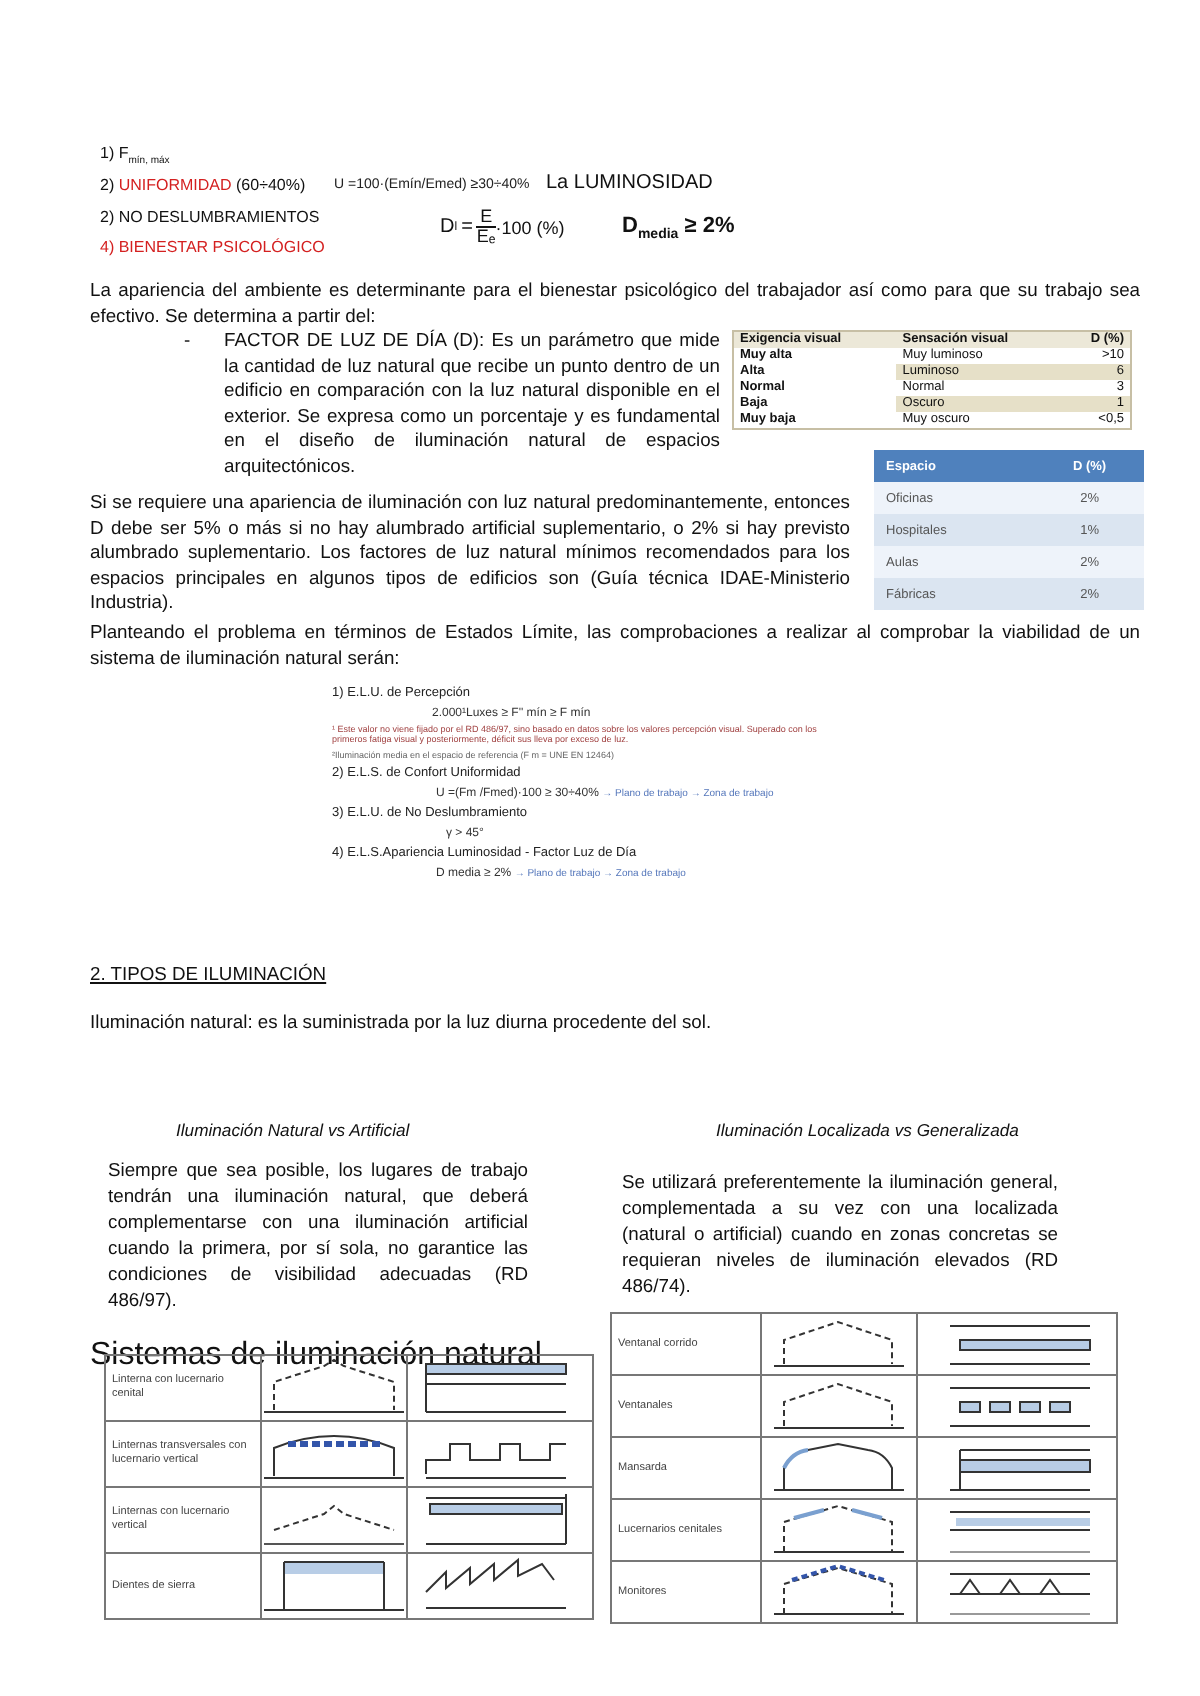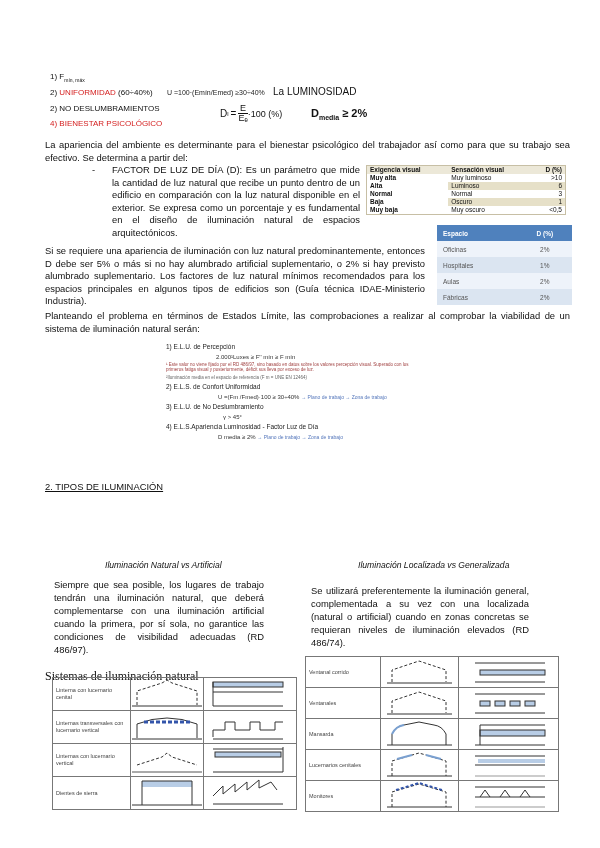--- a/index.html
+++ b/index.html
@@ -143,28 +143,29 @@
   <div class="h" style="margin-top:2px;">2) E.L.S. de Confort Uniformidad</div>
   <div style="padding-left:52px;"><span>U =(Fm /Fmed)·100 ≥ 30÷40%</span> <span class="arrow">→ Plano de trabajo → Zona de trabajo</span></div>
   <div class="h">3) E.L.U. de No Deslumbramiento</div>
   <div style="padding-left:57px;">γ &gt; 45°</div>
   <div class="h">4) E.L.S.Apariencia Luminosidad - Factor Luz de Día</div>
   <div style="padding-left:52px;"><span>D media ≥ 2%</span> <span class="arrow">→ Plano de trabajo → Zona de trabajo</span></div>
 </div>
 
 <div class="abs" style="left:45px;top:481px;font-size:9.4px;text-decoration:underline;">2. TIPOS DE ILUMINACIÓN</div>
 <div class="abs" style="left:45px;top:505px;font-size:9.4px;line-height:12.5px;width:530px;">
-</div>
-
-<div class="abs" style="left:105px;top:560px;font-size:8.6px;font-style:italic;text-align:center;">Iluminación Natural vs Artificial</div>
+  <div>Iluminación natural: es la suministrada por la luz diurna procedente del sol.</div>
+</div>
+
+<div class="abs" style="left:88px;top:560px;font-size:8.6px;font-style:italic;text-align:center;">Iluminación Natural vs Artificial</div>
 <div class="abs para" style="left:54px;top:578px;width:210px;line-height:13px;">Siempre que sea posible, los lugares de trabajo tendrán una iluminación natural, que deberá complementarse con una iluminación artificial cuando la primera, por sí sola, no garantice las condiciones de visibilidad adecuadas (RD 486/97).</div>
 <div class="abs" style="left:358px;top:560px;font-size:8.6px;font-style:italic;">Iluminación Localizada vs Generalizada</div>
 <div class="abs para" style="left:311px;top:584px;width:218px;line-height:13px;">Se utilizará preferentemente la iluminación general, complementada a su vez con una localizada (natural o artificial) cuando en zonas concretas se requieran niveles de iluminación elevados (RD 486/74).</div>
 
-<div class="abs" style="left:45px;top:669px;font-size:12px;font-family:Liberation Serif, serif;">Sistemas de iluminación natural</div>
+<div class="abs" style="left:45px;top:669px;font-size:16px;">Sistemas de iluminación natural</div>
 
 <table class="abs sys" style="left:52px;top:677px;width:245px;">
   <tbody>
       <tr style="height:33px;">
     <td class="lbl" style="width:75px;">Linterna con lucernario cenital</td>
     <td style="width:70px;border-right:none;">
       <svg width="70" height="30">
             <path d="M5 26 L5 12 L30 4 L35 1 L40 4 L65 12 L65 26" fill="none" stroke="#333" stroke-dasharray="3,2"></path>
             <line x1="0" y1="27" x2="70" y2="27" stroke="#333"></line>
           </svg>

